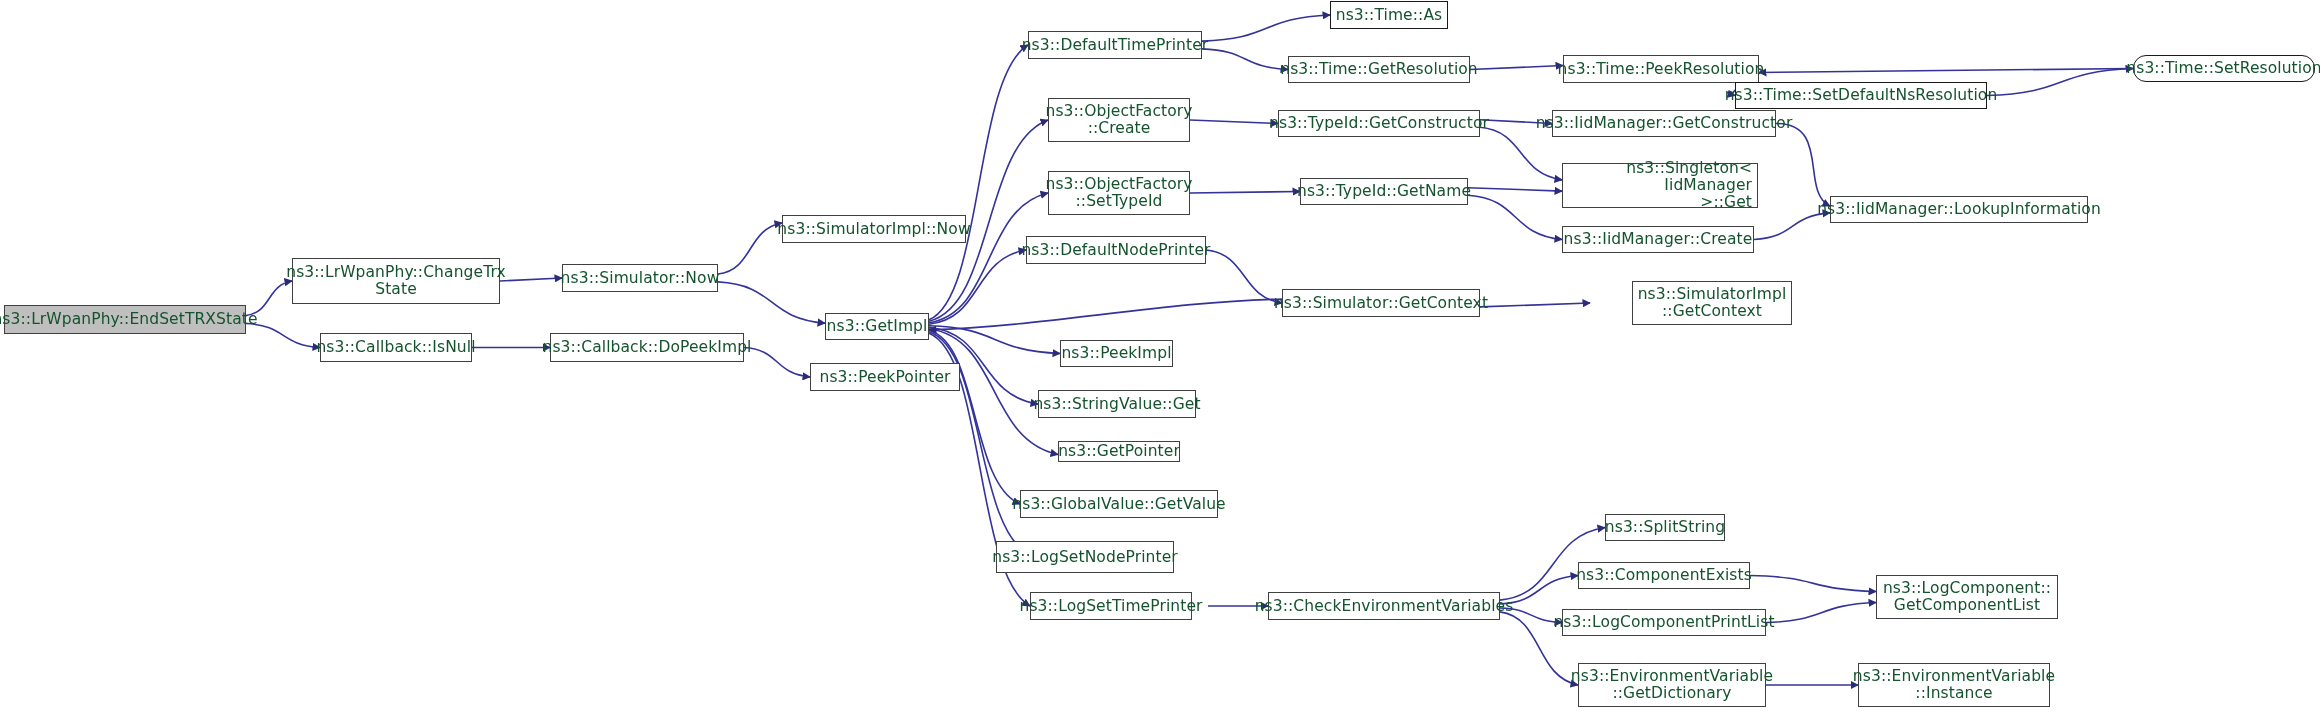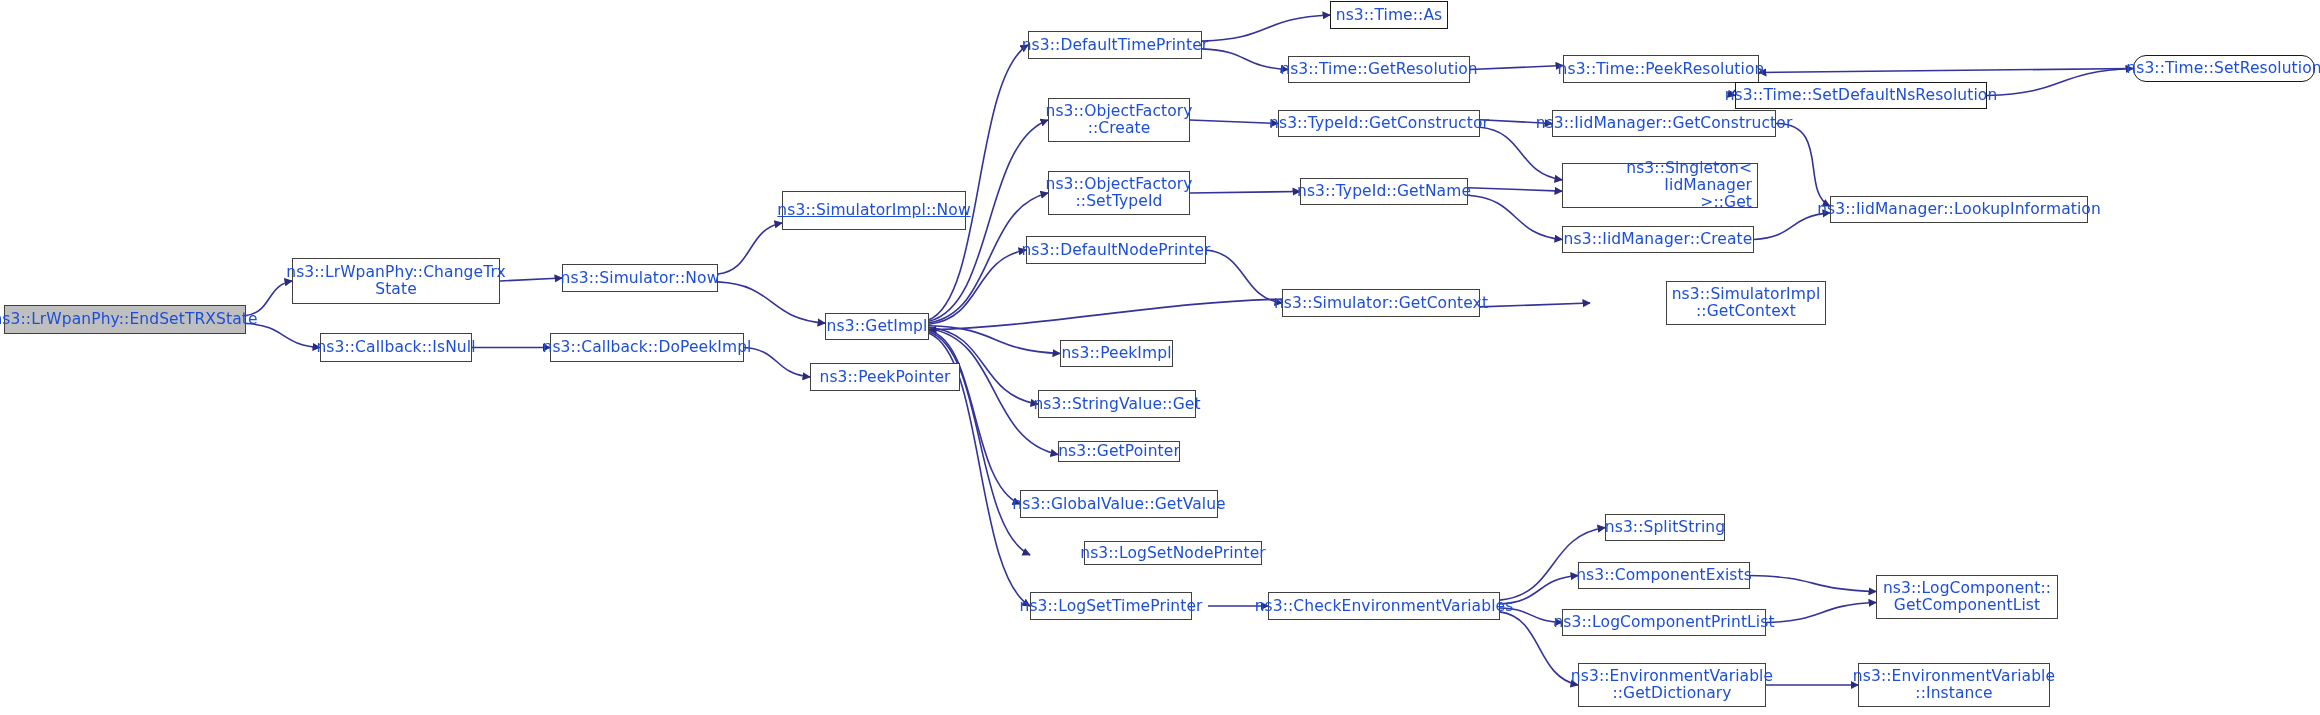--- a/index.html
+++ b/index.html
@@ -26,21 +26,21 @@
   }
   .node {
     position: absolute;
     box-sizing: border-box;
     display: flex;
     align-items: center;
     justify-content: center;
     text-align: center;
     background: #ffffff;
     border: 1px solid #404040;
-    color: #1d4ed8;
+    color: #14532d;
     font-size: 15.5px;
     line-height: 17px;
     letter-spacing: 0.1px;
     white-space: pre-line;
     padding: 0 5px;
     z-index: 2;
   }
   .node.bold {
     border: 1.6px solid #404040;
   }
@@ -107,50 +107,50 @@
         <path d="M 1766 685 L 1858 685" fill="none" stroke="#33339a" stroke-width="1.6" marker-end="url(#arrow)"></path>
       </g>
   </svg>
   <div id="node-layer">
       <div class="node root" style="left: 4px; top: 305px; width: 242px; height: 29px;"><span>ns3::LrWpanPhy::EndSetTRXState</span></div>
       <div class="node bold" style="left: 292px; top: 258px; width: 208px; height: 46px;"><span>ns3::LrWpanPhy::ChangeTrx
 State</span></div>
       <div class="node bold" style="left: 320px; top: 333px; width: 152px; height: 29px;"><span>ns3::Callback::IsNull</span></div>
       <div class="node bold" style="left: 562px; top: 264px; width: 156px; height: 28px;"><span>ns3::Simulator::Now</span></div>
       <div class="node bold" style="left: 550px; top: 333px; width: 194px; height: 29px; text-align: right;"><span>ns3::Callback::DoPeekImpl</span></div>
-      <div class="node bold" style="left: 782px; top: 191px; width: 184px; height: 39px; text-decoration: underline;"><span>ns3::SimulatorImpl::Now</span></div>
+      <div class="node bold" style="left: 782px; top: 215px; width: 184px; height: 28px;"><span>ns3::SimulatorImpl::Now</span></div>
       <div class="node bold" style="left: 825px; top: 313px; width: 104px; height: 27px;"><span>ns3::GetImpl</span></div>
       <div class="node bold" style="left: 810px; top: 363px; width: 150px; height: 28px;"><span>ns3::PeekPointer</span></div>
       <div class="node bold" style="left: 1028px; top: 31px; width: 174px; height: 28px;"><span>ns3::DefaultTimePrinter</span></div>
       <div class="node bold" style="left: 1048px; top: 98px; width: 142px; height: 44px;"><span>ns3::ObjectFactory
 ::Create</span></div>
       <div class="node bold" style="left: 1048px; top: 171px; width: 142px; height: 44px;"><span>ns3::ObjectFactory
 ::SetTypeId</span></div>
       <div class="node bold" style="left: 1026px; top: 236px; width: 180px; height: 28px;"><span>ns3::DefaultNodePrinter</span></div>
       <div class="node bold" style="left: 1060px; top: 340px; width: 113px; height: 27px;"><span>ns3::PeekImpl</span></div>
       <div class="node bold" style="left: 1038px; top: 390px; width: 158px; height: 28px;"><span>ns3::StringValue::Get</span></div>
       <div class="node bold" style="left: 1058px; top: 441px; width: 122px; height: 21px;"><span>ns3::GetPointer</span></div>
       <div class="node bold" style="left: 1020px; top: 490px; width: 198px; height: 28px;"><span>ns3::GlobalValue::GetValue</span></div>
-      <div class="node bold" style="left: 1084px; top: 541px; width: 178px; height: 24px;"><span>ns3::LogSetNodePrinter</span></div>
+      <div class="node bold" style="left: 996px; top: 541px; width: 178px; height: 32px;"><span>ns3::LogSetNodePrinter</span></div>
       <div class="node bold" style="left: 1030px; top: 592px; width: 162px; height: 28px;"><span>ns3::LogSetTimePrinter</span></div>
       <div class="node thin" style="left: 1330px; top: 1px; width: 118px; height: 28px;"><span>ns3::Time::As</span></div>
       <div class="node bold" style="left: 1288px; top: 56px; width: 182px; height: 27px;"><span>ns3::Time::GetResolution</span></div>
       <div class="node bold" style="left: 1278px; top: 110px; width: 202px; height: 27px;"><span>ns3::TypeId::GetConstructor</span></div>
       <div class="node bold" style="left: 1300px; top: 178px; width: 168px; height: 27px;"><span>ns3::TypeId::GetName</span></div>
       <div class="node bold" style="left: 1282px; top: 289px; width: 198px; height: 28px;"><span>ns3::Simulator::GetContext</span></div>
       <div class="node bold" style="left: 1268px; top: 592px; width: 232px; height: 28px;"><span>ns3::CheckEnvironmentVariables</span></div>
       <div class="node bold" style="left: 1563px; top: 55px; width: 196px; height: 28px;"><span>ns3::Time::PeekResolution</span></div>
       <div class="node thin" style="left: 1735px; top: 82px; width: 252px; height: 27px;"><span>ns3::Time::SetDefaultNsResolution</span></div>
       <div class="node thin" style="left: 2133px; top: 55px; width: 182px; height: 27px; border-radius: 13px;"><span>ns3::Time::SetResolution</span></div>
       <div class="node bold" style="left: 1552px; top: 110px; width: 224px; height: 27px;"><span>ns3::IidManager::GetConstructor</span></div>
       <div class="node bold" style="left: 1562px; top: 163px; width: 196px; height: 45px; text-align: right;"><span>ns3::Singleton&lt; IidManager
 &gt;::Get</span></div>
       <div class="node bold" style="left: 1562px; top: 226px; width: 192px; height: 27px;"><span>ns3::IidManager::Create</span></div>
       <div class="node bold" style="left: 1830px; top: 196px; width: 258px; height: 27px;"><span>ns3::IidManager::LookupInformation</span></div>
-      <div class="node bold" style="left: 1666px; top: 281px; width: 160px; height: 44px;"><span>ns3::SimulatorImpl
+      <div class="node bold" style="left: 1632px; top: 281px; width: 160px; height: 44px;"><span>ns3::SimulatorImpl
 ::GetContext</span></div>
       <div class="node bold" style="left: 1605px; top: 514px; width: 120px; height: 27px;"><span>ns3::SplitString</span></div>
       <div class="node bold" style="left: 1578px; top: 562px; width: 172px; height: 27px;"><span>ns3::ComponentExists</span></div>
       <div class="node bold" style="left: 1562px; top: 609px; width: 204px; height: 27px;"><span>ns3::LogComponentPrintList</span></div>
       <div class="node bold" style="left: 1578px; top: 663px; width: 188px; height: 44px;"><span>ns3::EnvironmentVariable
 ::GetDictionary</span></div>
       <div class="node bold" style="left: 1876px; top: 575px; width: 182px; height: 44px;"><span>ns3::LogComponent::
 GetComponentList</span></div>
       <div class="node bold" style="left: 1858px; top: 663px; width: 192px; height: 44px;"><span>ns3::EnvironmentVariable
 ::Instance</span></div>

